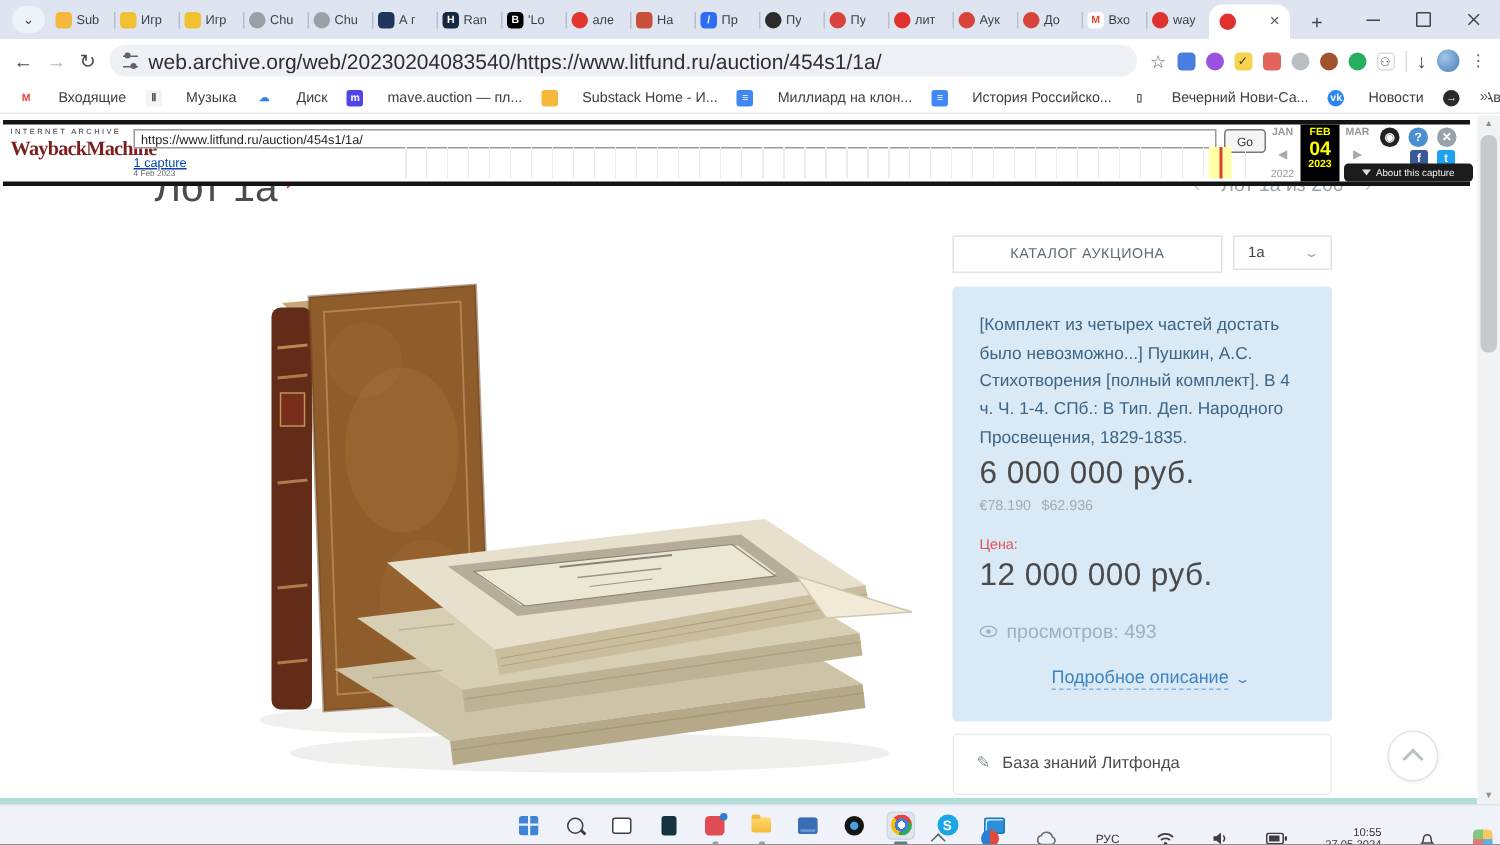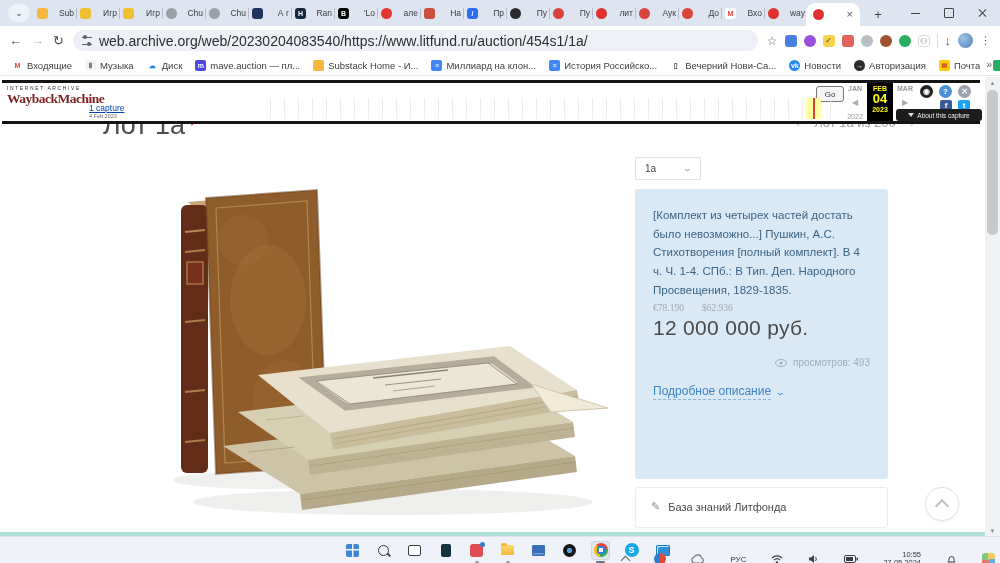--- a/index.html
+++ b/index.html
@@ -4,21 +4,21 @@
 <style>
   html,body{margin:0;padding:0;background:#222;}
   .stage{position:relative;width:1000px;height:563px;background:#fff;overflow:hidden;
          font-family:"Liberation Sans",sans-serif;-webkit-font-smoothing:antialiased;}
 
   
   .tabstrip{position:absolute;top:0;left:0;right:0;height:26px;background:#dee5f1;display:flex;align-items:center;}
   .tab-search-btn{width:22px;height:18px;margin:0 4px 0 8px;border-radius:9px;background:#eef2f9;
       display:flex;align-items:center;justify-content:center;color:#444;font-size:9px;flex:none;}
   .tabs{display:flex;height:100%;align-items:center;}
-  .tab{position:relative;width:43px;height:100%;display:flex;align-items:center;gap:3px;padding:0 3px;box-sizing:border-box;cursor:default;justify-content:space-between;}
+  .tab{position:relative;width:43px;height:100%;display:flex;align-items:center;gap:3px;padding:0 3px;box-sizing:border-box;cursor:default;}
   .tab::after{content:"";position:absolute;right:0;top:8px;height:11px;width:1px;background:#b6bfd0;}
   .favicon{width:11px;height:11px;border-radius:3px;flex:none;font-size:7px;line-height:11px;
       text-align:center;font-weight:bold;overflow:hidden;}
   .favicon.circle{border-radius:50%;}
   .tab-label{font-size:8.5px;color:#3c4043;white-space:nowrap;overflow:hidden;}
   .active-tab{position:absolute;left:806px;top:3px;width:54px;height:23px;background:#fff;
       border-radius:9px 9px 0 0;display:flex;align-items:center;justify-content:space-between;padding:0 7px;box-sizing:border-box;}
   .tab-close{font-size:11px;color:#555;line-height:11px;}
   .newtab{position:absolute;left:868px;top:4px;width:20px;height:20px;display:flex;align-items:center;
       justify-content:center;font-size:13px;color:#444;}
@@ -44,21 +44,21 @@
   .ext{width:12px;height:12px;border-radius:3px;flex:none;font-size:8px;line-height:12px;text-align:center;color:#fff;}
   .ext.circle{border-radius:50%;}
   .divider-v{width:1px;height:14px;background:#dadce0;}
   .avatar{width:15px;height:15px;border-radius:50%;background:radial-gradient(circle at 35% 35%,#9fc6e8,#4a7cb5);}
   .star{color:#5f6368;font-size:12px;}
   .menu-dots{color:#5f6368;font-size:11px;letter-spacing:0;}
 
   
   .bookmarks{position:absolute;top:55px;left:0;right:0;height:21px;background:#fff;border-bottom:1px solid #e8eaed;
       display:flex;align-items:center;gap:13px;padding:0 12px;box-sizing:border-box;overflow:hidden;}
-  .bm{display:flex;align-items:center;gap:4px;flex:none;}
+  .bm{display:flex;align-items:center;gap:16px;flex:none;}
   .bm-ic{width:11px;height:11px;border-radius:2px;font-size:7px;line-height:11px;text-align:center;font-weight:bold;flex:none;}
   .bm-ic.circle{border-radius:50%;}
   .bm-label{font-size:9.5px;color:#3c4043;white-space:nowrap;}
   .bm-overflow{position:absolute;right:8px;font-size:10px;color:#5f6368;background:#fff;padding-left:6px;}
 
   
   .content{position:absolute;top:77px;left:0;right:15px;bottom:26px;background:#fff;overflow:hidden;}
   .lot-heading{position:absolute;left:103px;top:33px;font-size:27px;color:#4c4c4c;font-weight:400;}
   .lot-heading .ext-arrow{color:#e03e3e;font-size:14px;vertical-align:8px;margin-left:4px;}
   .lot-nav{position:absolute;left:770px;top:38px;width:170px;text-align:center;font-size:13px;color:#9aa3ab;}
@@ -68,25 +68,25 @@
   .catalog-row{display:flex;gap:7px;}
   .catalog-btn{flex:1;height:23px;border:1px solid #e2e2e2;background:#fff;font-size:9.5px;letter-spacing:.4px;color:#5f6a72;
       display:flex;align-items:center;justify-content:center;}
   .lot-select{width:66px;height:23px;border:1px solid #e2e2e2;background:#fff;display:flex;align-items:center;
       justify-content:space-between;padding:0 9px;box-sizing:border-box;font-size:10px;color:#444;}
   .sel-chev{color:#9aa3ab;font-size:8px;transform:scaleX(1.6);}
   .blue-card{margin-top:9px;background:#d9e9f6;border-radius:3px;padding:17px 18px 16px;box-sizing:border-box;min-height:290px;}
   .desc{font-size:11.5px;line-height:1.62;color:#3d6484;}
   .label-gray{margin-top:14px;font-size:9.5px;color:#9fb4c5;}
   .price-big{font-size:21px;color:#4a4a4a;margin-top:3px;letter-spacing:.3px;}
-  .conv{font-size:9.5px;color:#a0abb4;margin-top:4px;display:flex;gap:18px;font-family:Liberation Serif, serif;}
+  .conv{font-size:9.5px;color:#a0abb4;margin-top:4px;display:flex;gap:7px;}
   .label-red{margin-top:15px;font-size:9.5px;color:#e05252;}
-  .views{margin-top:17px;font-size:10px;color:#9db0c0;display:flex;align-items:center;gap:6px;justify-content:flex-end;}
+  .views{margin-top:17px;font-size:13px;color:#9db0c0;display:flex;align-items:center;gap:6px;}
   .details{margin-top:16px;font-size:12px;color:#3e83c4;display:flex;align-items:center;gap:6px;}
-  .details .lnk{border-bottom:1px dashed #8db4d8;padding-bottom:1px;}
+  .details .lnk{border-bottom:1px dashed #8db4d8;padding-bottom:1px;margin-left:48px;}
   .kb-card{margin-top:8px;background:#fff;border:1px solid #ececec;border-radius:3px;padding:12px 15px 14px;}
   .kb-title{font-size:11px;color:#4a4a4a;display:flex;align-items:center;gap:8px;}
   .pencil{color:#8a949c;font-size:11px;}
   .scrolltop{position:absolute;left:925px;top:410px;width:32px;height:32px;border:1px solid #e3e3e3;border-radius:50%;
       background:#fff;display:flex;align-items:center;justify-content:center;box-shadow:0 1px 3px rgba(0,0,0,.06);}
   .scrolltop span{width:8px;height:8px;border-left:2px solid #b9c0c6;border-top:2px solid #b9c0c6;transform:rotate(45deg);margin-top:4px;}
   .teal-strip{position:absolute;left:0;right:0;bottom:0;height:5px;background:#b2ded9;}
 
   
   .wb{position:absolute;top:80px;left:2px;width:978px;height:38px;background:#fff;border-top:3px solid #141414;
@@ -416,32 +416,35 @@
         <line x1="290" y1="241" x2="332" y2="236" stroke="#9a9486" stroke-width=".8"></line>
 
         <polygon points="428,234 505,258 448,262" fill="#f0ead7" stroke="#cfc6ae" stroke-width="1"></polygon>
         <line x1="163" y1="270" x2="200" y2="266" stroke="#b0a483" stroke-width="1" opacity=".6"></line>
         <line x1="145" y1="302" x2="192" y2="297" stroke="#a2956f" stroke-width="1" opacity=".6"></line>
       </svg>
     </div>
 
     <div class="right-col">
       <div class="catalog-row">
+        <div class="catalog-btn">КАТАЛОГ АУКЦИОНА</div>
         <div class="lot-select">
           <span>1а</span>
           <span class="sel-chev">⌄</span>
         </div>
       </div>
 
       <div class="blue-card">
         <div class="desc">[Комплект из четырех частей достать было невозможно...] Пушкин, А.С. Стихотворения [полный комплект]. В 4 ч. Ч. 1-4. СПб.: В Тип. Деп. Народного Просвещения, 1829-1835.</div>
+        <div class="price-big">6 000 000 руб.</div>
         <div class="conv">
           <span>€78.190</span>
           <span>$62.936</span>
         </div>
+        <div class="label-red">Цена:</div>
         <div class="price-big">12 000 000 руб.</div>
         <div class="views">
           <svg class="eye-svg" width="12" height="8" viewBox="0 0 12 8">
             <ellipse cx="6" cy="4" rx="5.5" ry="3.5" fill="none" stroke="#9db0c0" stroke-width="1"></ellipse>
             <circle cx="6" cy="4" r="1.5" fill="#9db0c0"></circle>
           </svg>
           <span>просмотров: 493</span>
         </div>
         <div class="details">
           <span class="lnk">Подробное описание</span>
@@ -462,20 +465,21 @@
         <span></span>
       </div>
     <div class="teal-strip"></div>
   </div>
 
   <div class="wb">
     <div class="wb-logo">
       <div class="wb-logo-top">INTERNET ARCHIVE</div>
       <div class="wb-logo-main">WaybackMachine</div>
     </div>
+    <input class="wb-url" value="https://www.litfund.ru/auction/454s1/1a/" style="">
     <div class="wb-go">Go</div>
     <div class="wb-capture">1 capture</div>
     <div class="wb-capdate">4 Feb 2023</div>
     <div class="wb-timeline">
       <div class="wb-ycell"></div>
       <div class="wb-tick"></div>
     </div>
     <div class="wb-months">
       <div class="wb-mcol">
         <div class="m">JAN</div>

